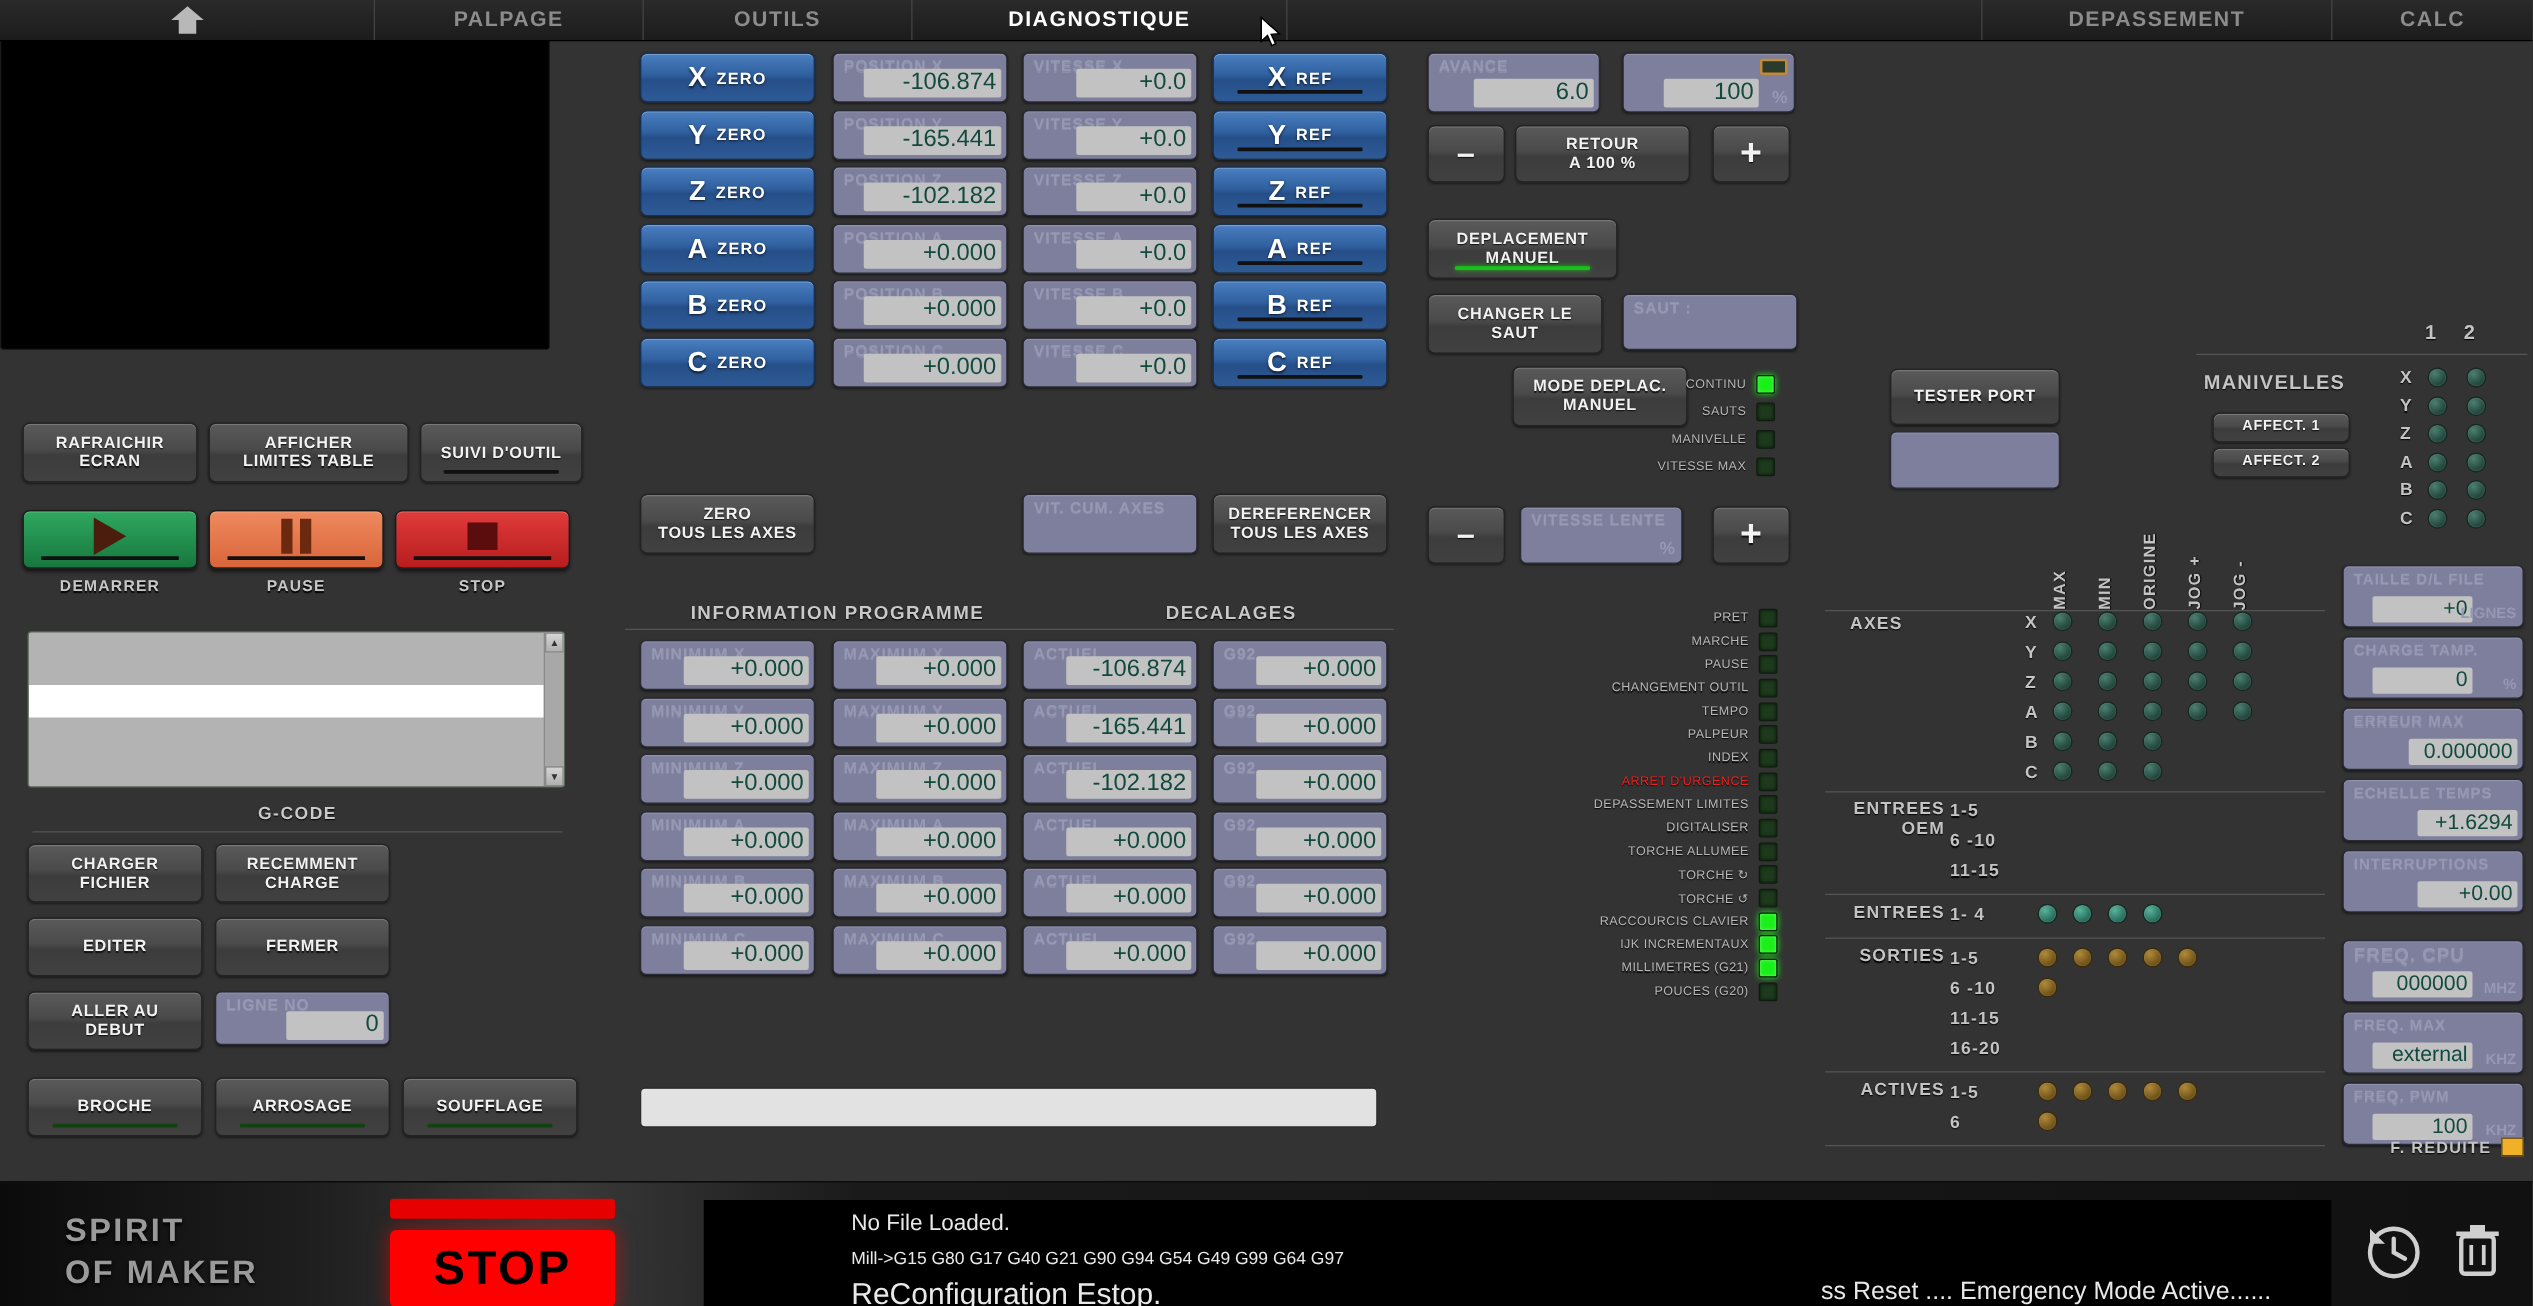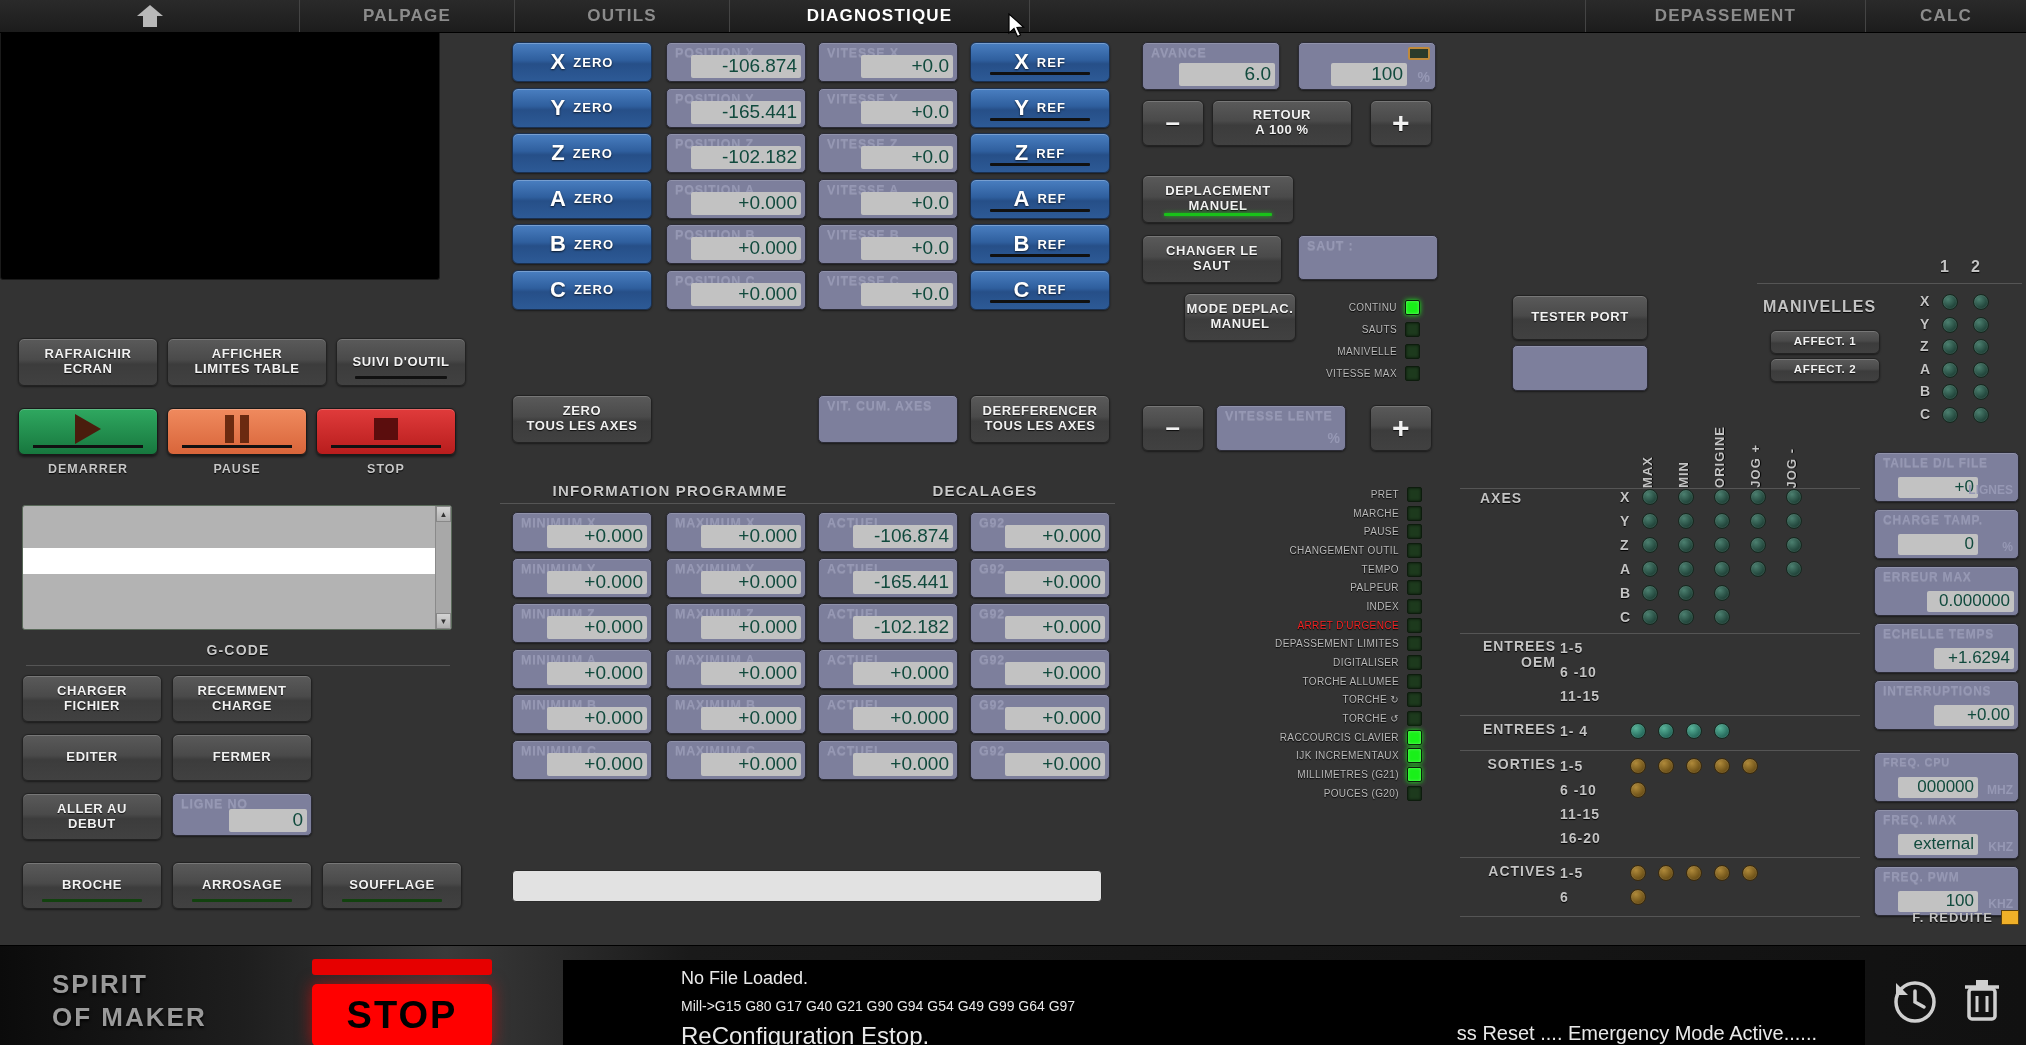--- a/index.html
+++ b/index.html
@@ -554,21 +554,21 @@
     <span>MANUEL</span>
     <div class="underbar green"></div>
   </div>
   <div class="btn" style="position:absolute;left:1142px;top:235px;width:140px;height:48px">
     <span>CHANGER LE</span>
     <span>SAUT</span>
   </div>
   <div class="vfield" style="position:absolute;left:1298px;top:235px;width:140px;height:45px">
     <span class="lbl">SAUT :</span>
   </div>
-  <div class="btn" style="position:absolute;left:1184px;top:293px;width:112px;height:48px">
+  <div class="btn" style="position:absolute;left:1210px;top:293px;width:140px;height:48px">
     <span>MODE DEPLAC.</span>
     <span>MANUEL</span>
   </div>
 
   <div id="feed-modes" style="position:absolute;left:1230px;top:296px;width:190px">
       <div class="led-row" style="height:22px">
         <span>CONTINU</span>
         <div class="led on"></div>
       </div>
       <div class="led-row" style="height:22px">
@@ -871,21 +871,21 @@
         <span class="lbl" style="font-size:12px">ECHELLE TEMPS</span>
         <span class="val" style="right:4px;font-size:17px;min-width:80px">+1.6294</span>
 
       </div>
       <div class="vfield" style="height:50px;margin-bottom:22px">
         <span class="lbl" style="font-size:12px">INTERRUPTIONS</span>
         <span class="val" style="right:4px;font-size:17px;min-width:80px">+0.00</span>
 
       </div>
       <div class="vfield" style="height:50px;margin-bottom:7px">
-        <span class="lbl" style="font-size:11px">FREQ. CPU</span>
+        <span class="lbl" style="font-size:15px">FREQ. CPU</span>
         <span class="val" style="right:40px;font-size:17px;min-width:80px">000000</span>
         <span class="unit" style="font-size:12px">MHZ</span>
       </div>
       <div class="vfield" style="height:50px;margin-bottom:7px">
         <span class="lbl" style="font-size:12px">FREQ. MAX</span>
         <span class="val" style="right:40px;font-size:17px;min-width:80px">external</span>
         <span class="unit" style="font-size:12px">KHZ</span>
       </div>
       <div class="vfield" style="height:50px;margin-bottom:7px">
         <span class="lbl" style="font-size:12px">FREQ. PWM</span>

